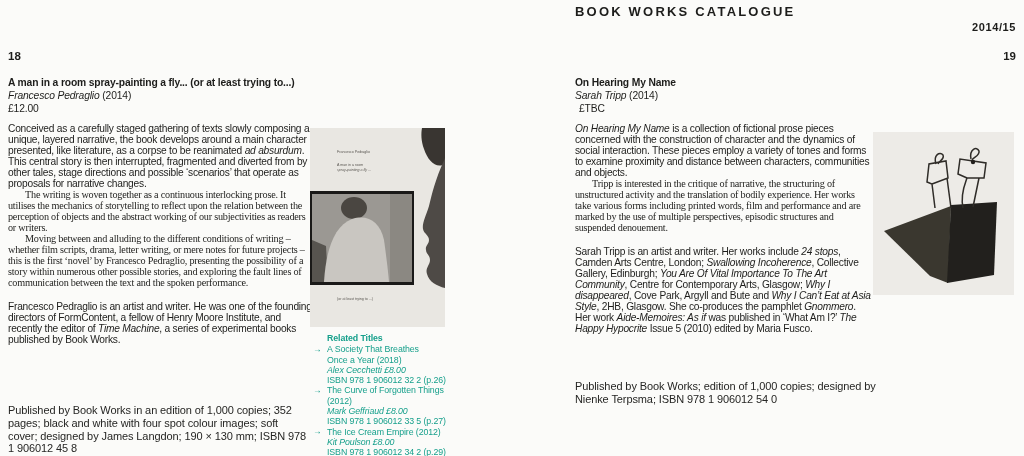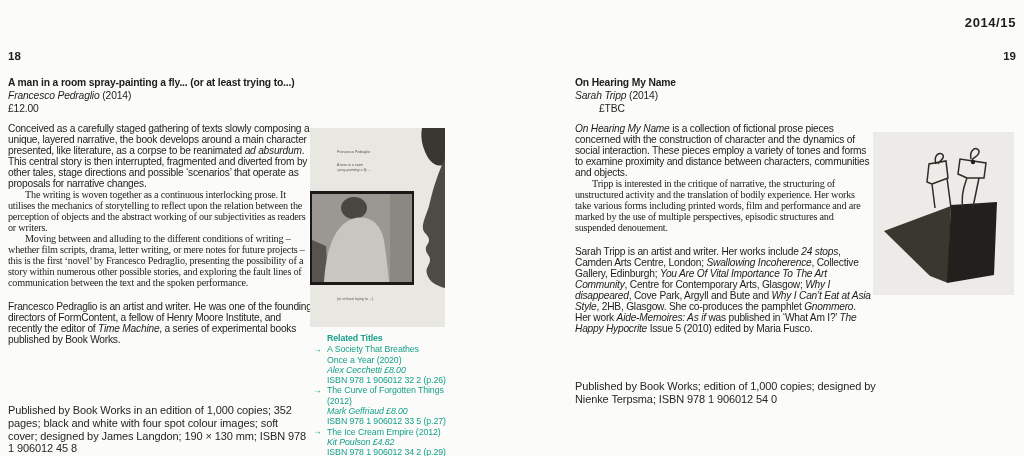--- a/index.html
+++ b/index.html
@@ -10,22 +10,22 @@
     position:relative;
   }
   .canvas { position:absolute; top:0; left:0; width:1024px; height:456px; }
 
   .running-head {
     position:absolute; top:4px;
     font-size:13px; font-weight:bold; letter-spacing:2.2px;
     white-space:nowrap;
   }
   .edition {
-    position:absolute; top:15px; right:8px;
-    font-size:13px; font-weight:bold; letter-spacing:0.6px;
+    position:absolute; top:21px; right:8px;
+    font-size:11px; font-weight:bold; letter-spacing:0.6px;
   }
   .pagenum { position:absolute; font-size:11.5px; font-weight:bold; }
 
   .book-title {
     position:absolute; font-size:10.3px; font-weight:bold;
     letter-spacing:-0.15px; white-space:nowrap;
   }
   .meta-line { position:absolute; font-size:10.3px; letter-spacing:-0.15px; }
 
   .body-col {
@@ -94,45 +94,46 @@
       <text x="27" y="43" font-style="italic">spray-painting a fly ...</text>
       <text x="27" y="172">(or at least trying to ...)</text>
     </g>
   </svg>
 
   <div class="related">
     <p class="rt-heading">Related Titles</p>
     <div class="rt-item">
       <span class="rt-arrow">→</span>
       <div class="rt-title">A Society That Breathes
-Once a Year (2020)</div>
+Once a Year (2018)</div>
       <div class="rt-author">Alex Cecchetti £8.00</div>
       <div class="rt-isbn">ISBN 978 1 906012 32 2 (p.26)</div>
     </div>
     <div class="rt-item">
       <span class="rt-arrow">→</span>
       <div class="rt-title">The Curve of Forgotten Things
 (2012)</div>
       <div class="rt-author">Mark Geffriaud £8.00</div>
       <div class="rt-isbn">ISBN 978 1 906012 33 5 (p.27)</div>
     </div>
     <div class="rt-item">
       <span class="rt-arrow">→</span>
       <div class="rt-title">The Ice Cream Empire (2012)</div>
-      <div class="rt-author">Kit Poulson £4.82</div>
+      <div class="rt-author">Kit Poulson £8.00</div>
       <div class="rt-isbn">ISBN 978 1 906012 34 2 (p.29)</div>
     </div>
   </div>
 
+  <div class="running-head" style="left:575px;">BOOK WORKS CATALOGUE</div>
   <div class="edition">2014/15</div>
   <div class="pagenum" style="right:8px; top:50px;">19</div>
 
   <div class="book-title" style="left:575px; top:77px;">On Hearing My Name</div>
   <div class="meta-line" style="left:575px; top:90px;"><em>Sarah Tripp</em> (2014)</div>
-  <div class="meta-line" style="left:599px; top:103px;">£TBC</div>
+  <div class="meta-line" style="left:579px; top:103px;">£TBC</div>
 
   <div class="body-col" style="left:575px; top:123px; width:296px;">
     <p><em>On Hearing My Name</em> is a collection of fictional prose pieces concerned with the construction of character and the dynamics of social interaction. These pieces employ a variety of tones and forms to examine proximity and distance between characters, communities and objects.</p>
     <p class="indent">Tripp is interested in the critique of narrative, the structuring of unstructured activity and the translation of bodily experience. Her works take various forms including printed words, film and performance and are marked by the use of multiple perspectives, episodic structures and suspended denouement.</p>
     <p class="bio">Sarah Tripp is an artist and writer. Her works include <em>24 stops</em>, Camden Arts Centre, London; <em>Swallowing Incoherence</em>, Collective Gallery, Edinburgh; <em>You Are Of Vital Importance To The Art Community</em>, Centre for Contemporary Arts, Glasgow; <em>Why I disappeared</em>, Cove Park, Argyll and Bute and <em>Why I Can’t Eat at Asia Style</em>, 2HB, Glasgow. She co-produces the pamphlet <em>Gnommero</em>. Her work <em>Aide-Memoires: As if</em> was published in ‘What Am I?’ <em>The Happy Hypocrite</em> Issue 5 (2010) edited by Maria Fusco.</p>
   </div>
 
   <div class="colophon" style="left:575px; top:380px; width:320px;">Published by Book Works; edition of 1,000 copies; designed by Nienke Terpsma; ISBN 978 1 906012 54 0</div>
 
   <svg class="figure" style="left:873px; top:132px;" width="141" height="163" viewBox="0 0 141 163">

